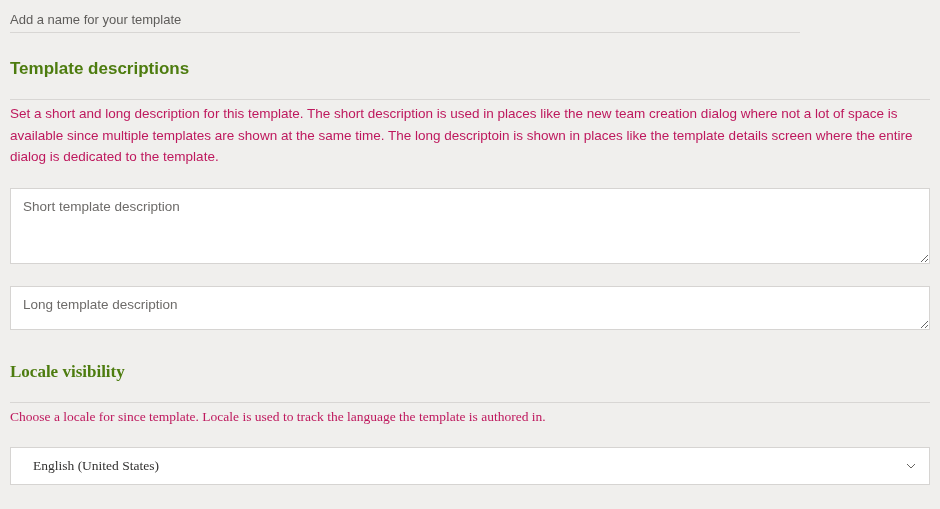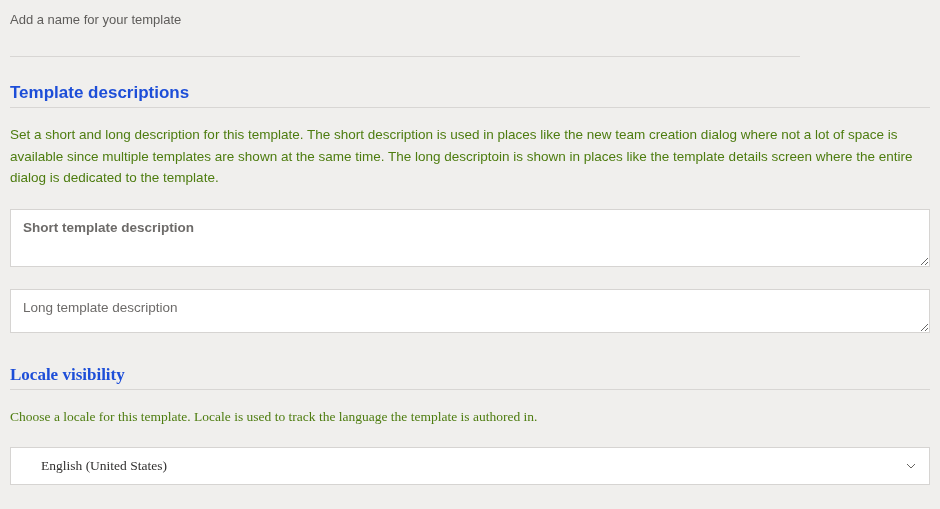--- a/index.html
+++ b/index.html
@@ -10,85 +10,84 @@
     body {
       font-family: "Segoe UI", -apple-system, BlinkMacSystemFont, sans-serif;
       background: #f0efed;
       width: 940px;
       height: 509px;
       padding: 10px;
       color: #323130;
     }
     .name-input-wrapper {
       border-bottom: 1px solid #d8d6d4;
-      padding-bottom: 28px;
+      padding-bottom: 4px;
       margin-bottom: 26px;
       width: 790px;
     }
     .name-input {
       background: transparent;
       border: none;
       font-size: 13px;
       color: #5e5c5a;
       width: 100%;
       outline: none;
     }
     .name-input::placeholder {
       color: #5e5c5a;
     }
     h2 {
       font-size: 17px;
       font-weight: 700;
-      color: #1d4ed8;
+      color: #4d7c0f;
       border-bottom: 1px solid #d8d6d4;
-      padding-bottom: 4px;
-      margin-bottom: 16px;
+      padding-bottom: 20px;
+      margin-bottom: 3px;
     }
     .section-desc {
       font-size: 13.5px;
       line-height: 1.6;
-      color: #4d7c0f;
+      color: #be185d;
       margin-bottom: 20px;
     }
     textarea {
       width: 100%;
       background: #ffffff;
       border: 1px solid #d6d4d2;
       padding: 10px 12px;
       font-family: inherit;
       font-size: 13.5px;
       color: #323130;
       resize: both;
       margin-bottom: 18px;
       outline: none;
     }
     textarea::placeholder {
       color: #6d6b69;
     }
     .short-desc {
-      height: 58px;
-      font-weight: bold;
+      height: 76px;
     }
     .long-desc {
       height: 44px;
     }
     .locale-section {
       margin-top: 10px;
       font-family: Liberation Serif, serif;
     }
     .select-wrapper {
       position: relative;
       width: 100%;
       background: #ffffff;
       border: 1px solid #d6d4d2;
       cursor: pointer;
       margin-top: 20px;
     }
     .select-wrapper .select-value {
-      padding: 10px 30px;
+      padding: 10px 22px;
       font-size: 13.5px;
       color: #323130;
     }
     .select-wrapper .chevron {
       position: absolute;
       right: 12px;
       top: 50%;
       transform: translateY(-50%);
       pointer-events: none;
     }
@@ -109,21 +108,21 @@
 
 <p class="section-desc">Set a short and long description for this template. The short description is used in places like the new team creation dialog where not a lot of space is available since multiple templates are shown at the same time. The long descriptoin is shown in places like the template details screen where the entire dialog is dedicated to the template.</p>
 
 <textarea class="short-desc" placeholder="Short template description" style=""></textarea>
 
 <textarea class="long-desc" placeholder="Long template description" style=""></textarea>
 
 <div class="locale-section">
   <h2>Locale visibility</h2>
 
-  <p class="section-desc">Choose a locale for this template. Locale is used to track the language the template is authored in.</p>
+  <p class="section-desc">Choose a locale for since template. Locale is used to track the language the template is authored in.</p>
 
   <div class="select-wrapper">
     <div class="select-value">English (United States)</div>
     <span class="chevron">
       <svg width="12" height="12" viewBox="0 0 12 12">
         <path d="M2 4 L6 8 L10 4" fill="none" stroke="#666461" stroke-width="1"></path>
       </svg>
     </span>
   </div>
 </div>

